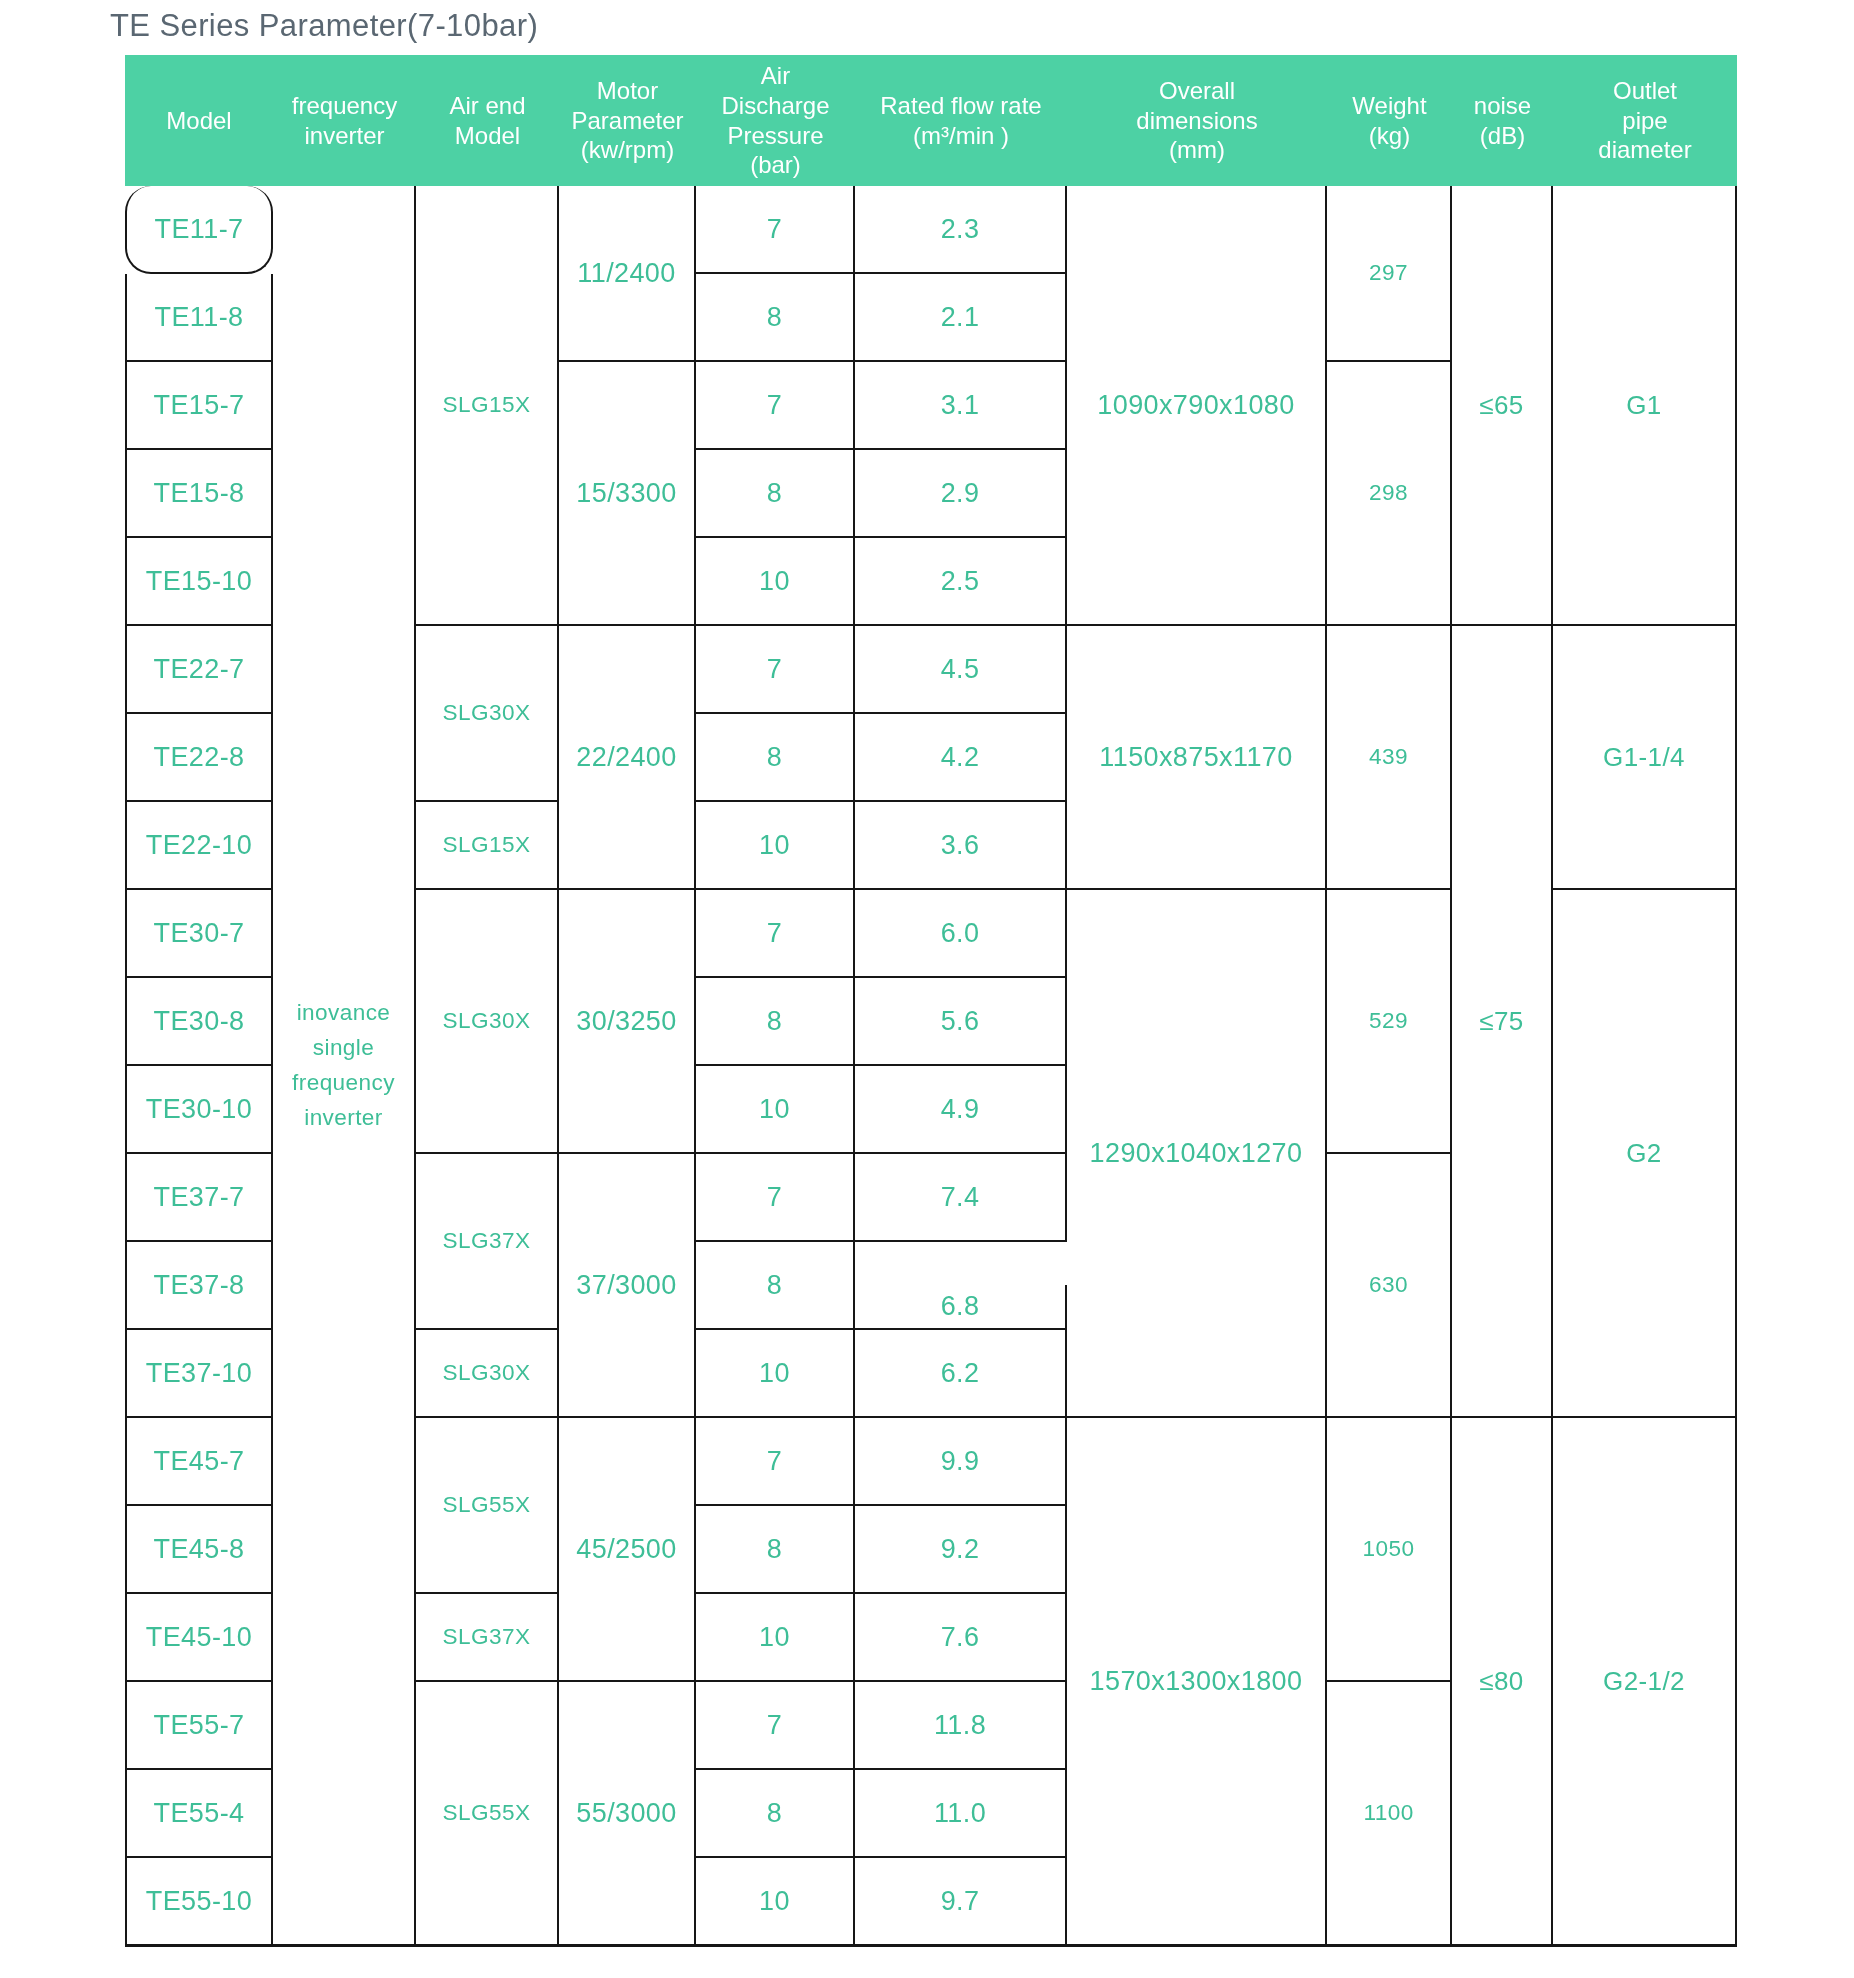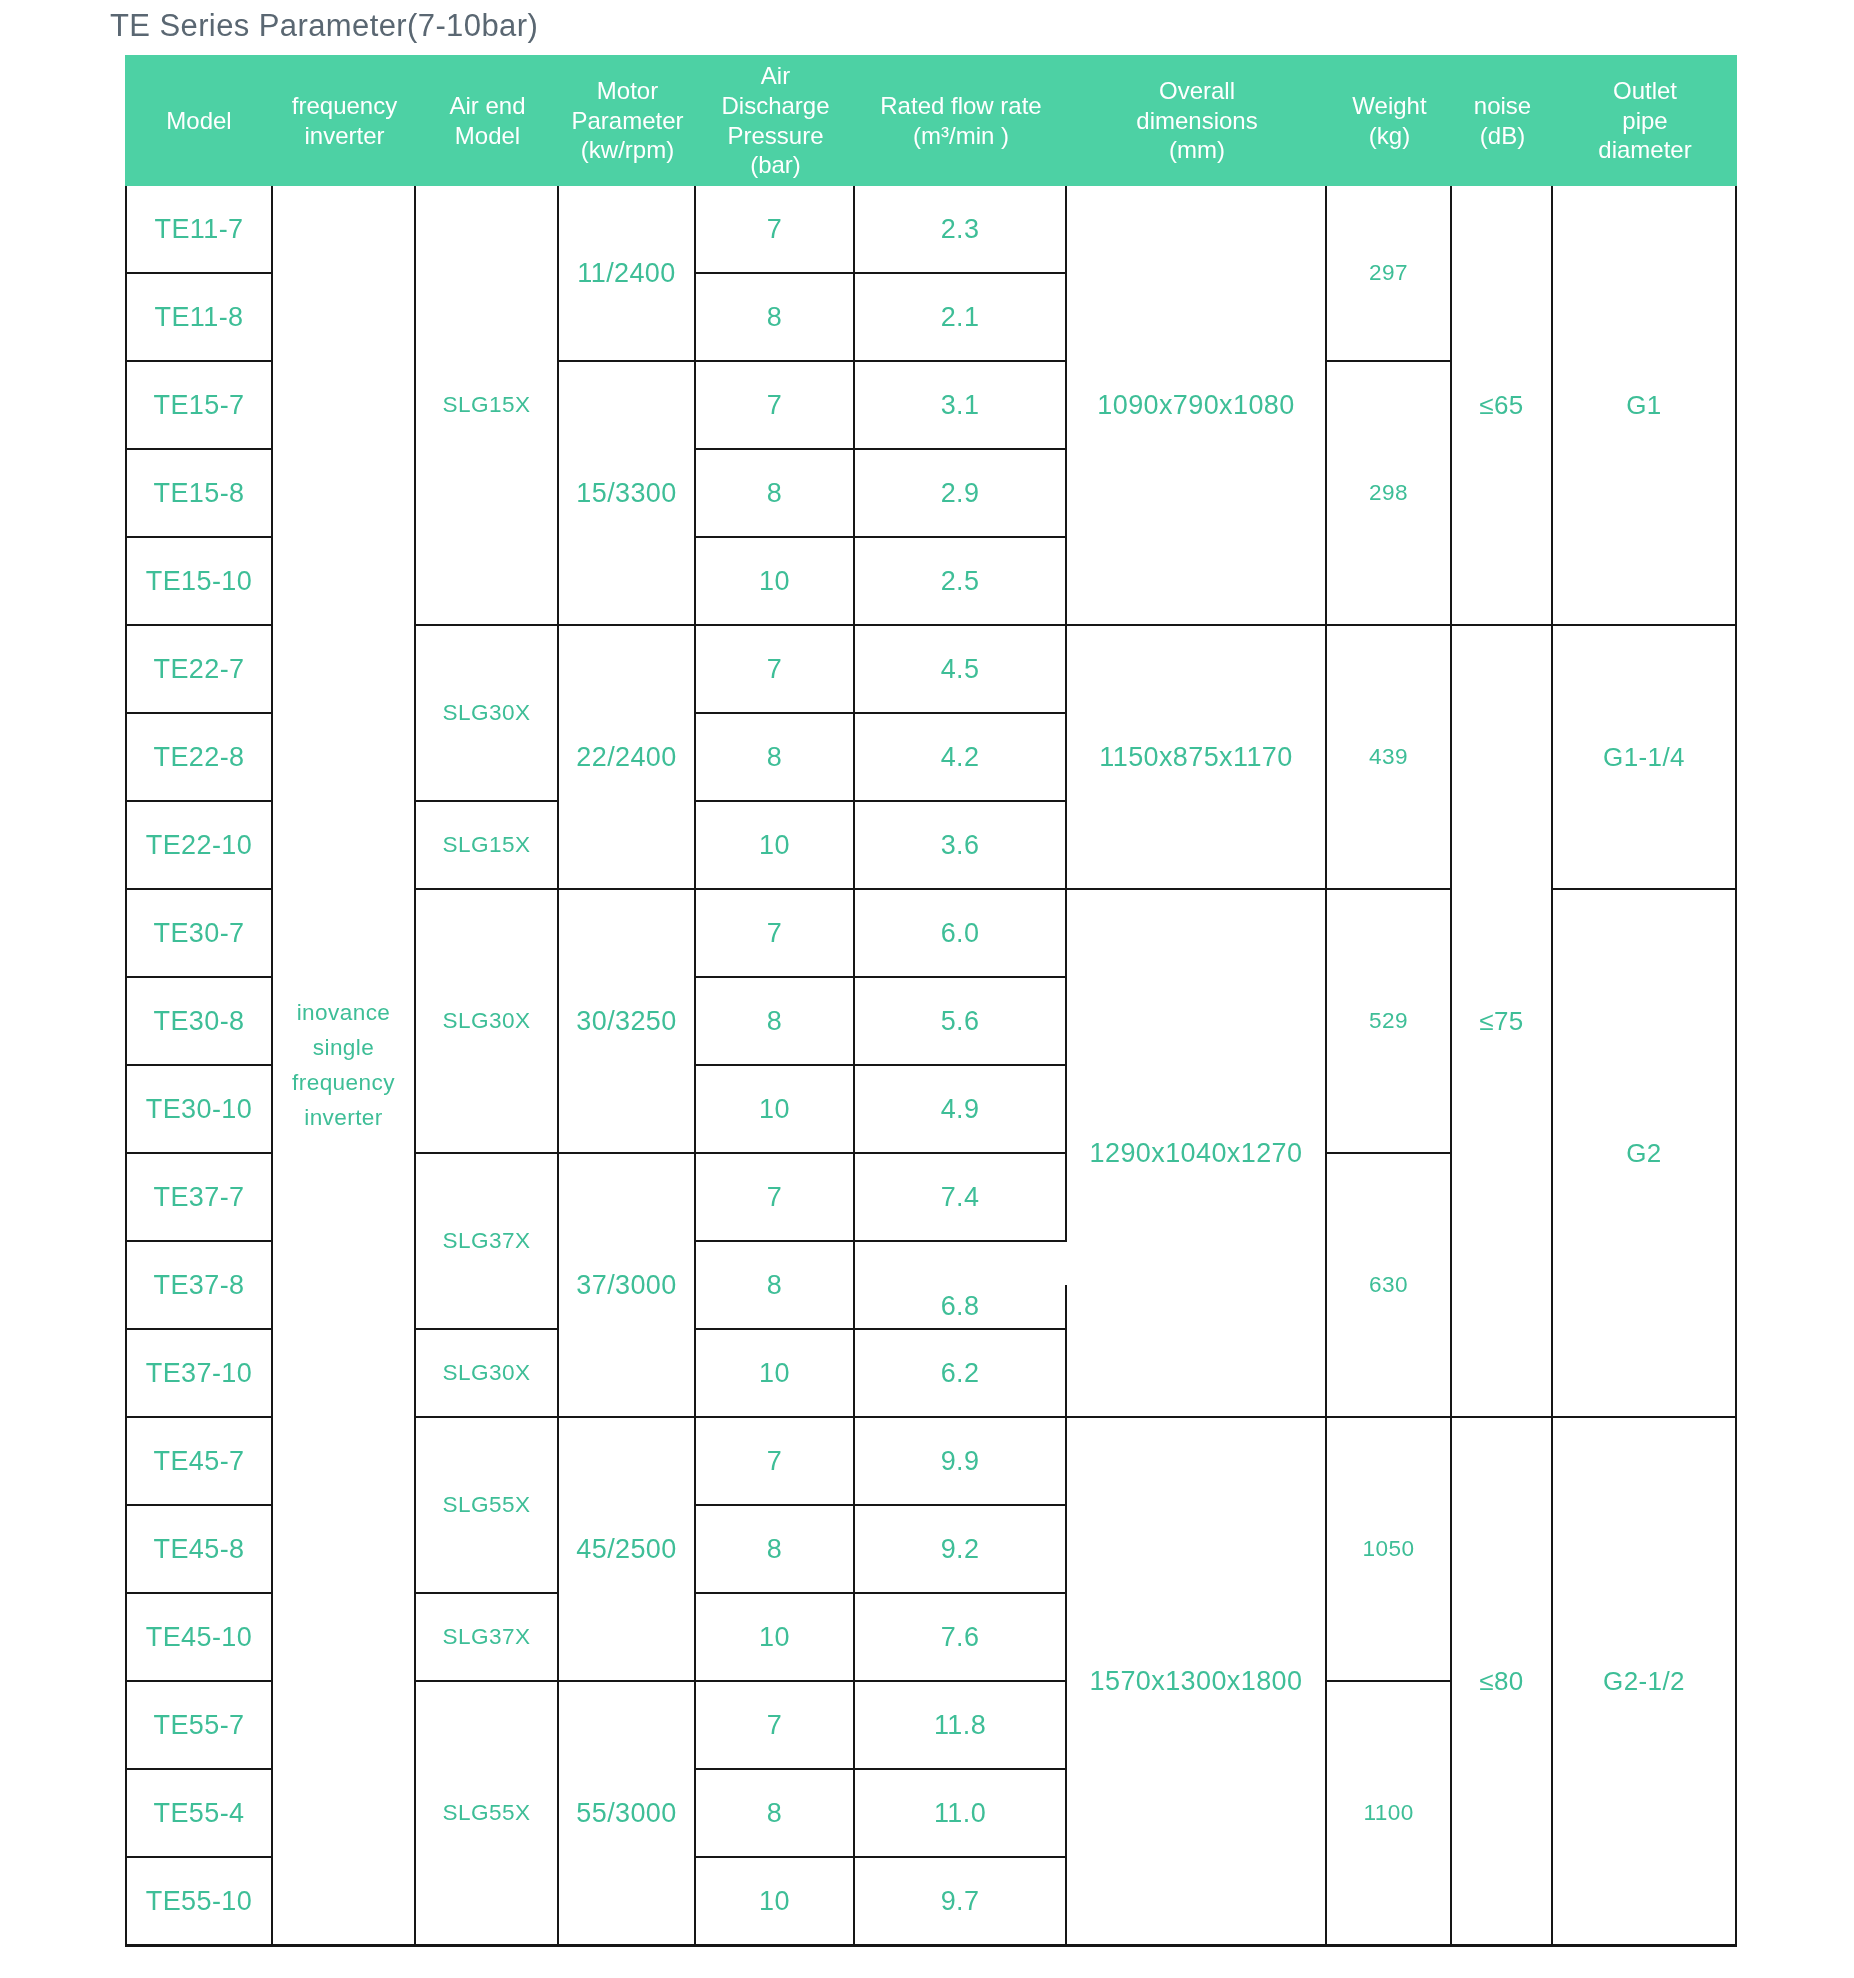--- a/index.html
+++ b/index.html
@@ -81,21 +81,21 @@
     <div class="hcell" style="grid-area: 1 / 7;">Overall
 dimensions
 (mm)</div>
     <div class="hcell" style="grid-area: 1 / 8;">Weight
 (kg)</div>
     <div class="hcell" style="grid-area: 1 / 9;">noise
 (dB)</div>
     <div class="hcell" style="grid-area: 1 / 10;">Outlet
 pipe
 diameter</div>
-    <div class="cell c-model first-col" style="grid-area: 2 / 1 / span 1;">TE11-7</div>
+    <div class="cell c-model first-col" style="grid-area: 2 / 1 / span 1; border-radius: 26px;">TE11-7</div>
     <div class="cell c-model first-col" style="grid-area: 3 / 1 / span 1;">TE11-8</div>
     <div class="cell c-model first-col" style="grid-area: 4 / 1 / span 1;">TE15-7</div>
     <div class="cell c-model first-col" style="grid-area: 5 / 1 / span 1;">TE15-8</div>
     <div class="cell c-model first-col" style="grid-area: 6 / 1 / span 1;">TE15-10</div>
     <div class="cell c-model first-col" style="grid-area: 7 / 1 / span 1;">TE22-7</div>
     <div class="cell c-model first-col" style="grid-area: 8 / 1 / span 1; text-align: center;">TE22-8</div>
     <div class="cell c-model first-col" style="grid-area: 9 / 1 / span 1;">TE22-10</div>
     <div class="cell c-model first-col" style="grid-area: 10 / 1 / span 1;">TE30-7</div>
     <div class="cell c-model first-col" style="grid-area: 11 / 1 / span 1;">TE30-8</div>
     <div class="cell c-model first-col" style="grid-area: 12 / 1 / span 1;">TE30-10</div>

